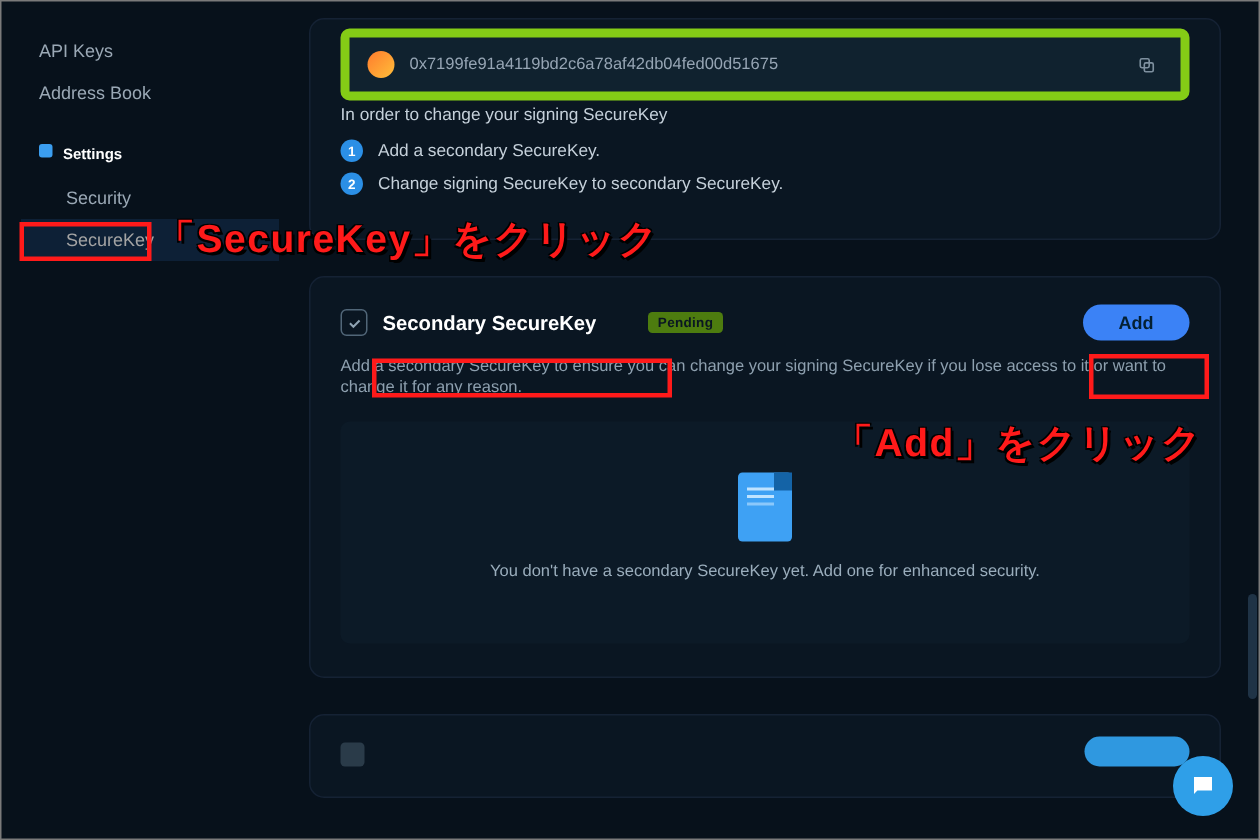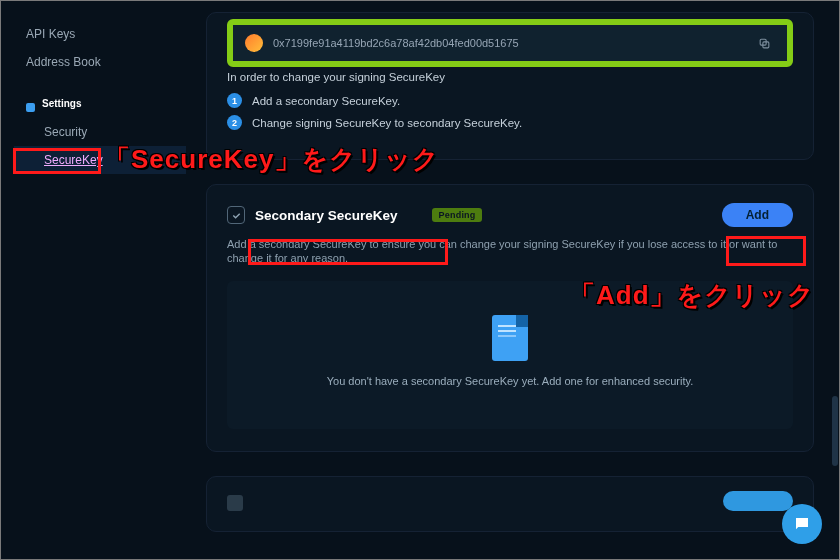--- a/index.html
+++ b/index.html
@@ -18,38 +18,37 @@
     padding: 14px 0 0 14px;
     position: relative;
   }
   .sidebar-item {
     padding: 6px 10px 6px 12px;
     color: #9aa8b5;
     font-size: 12px;
     line-height: 16px;
     cursor: pointer;
     display: flex;
-    align-items: flex-end;
+    align-items: flex-start;
     gap: 7px;
   }
   .sidebar-item.group {
     color: #ffffff;
     font-weight: 600;
     font-size: 10px;
   }
   .group-bullet {
     width: 9px; height: 9px;
     background: #3b9ef0;
     border-radius: 2px;
     display: inline-block;
   }
   .sidebar-item.active {
     background: #0d2036;
-    color: #f0abfc;
-    text-decoration: underline;
+    color: #a3a3a3;
   }
   .sidebar-item.sub { padding-left: 30px; }
   .main {
     flex: 1;
     padding: 6px 26px 0 20px;
     position: relative;
     overflow: hidden;
   }
   .panel {
     border: 1px solid #152234;
@@ -283,21 +282,21 @@
     <div class="scrollbar-hint"></div>
   </main>
 </div>
 
 <div class="anno-box" style="left:13px; top:148px; width:88px; height:26px;"></div>
 <div class="anno-text" style="left:104px; top:142px;">「SecureKey」をクリック</div>
 
 <div class="anno-box" style="left:248px; top:239px; width:200px; height:26px;"></div>
 
 <div class="anno-box" style="left:726px; top:236px; width:80px; height:30px;"></div>
-<div class="anno-text" style="left:569px; top:278px;">「Add」をクリック</div>
+<div class="anno-text" style="left:556px; top:278px;">「Add」をクリック</div>
 
 <div class="chat-fab">
   <svg viewBox="0 0 24 24">
       <path d="M4 4h16v12H7l-3 3V4z"></path>
     </svg>
 </div>
 
 <div class="frame-border"></div>
 
 </body></html>

